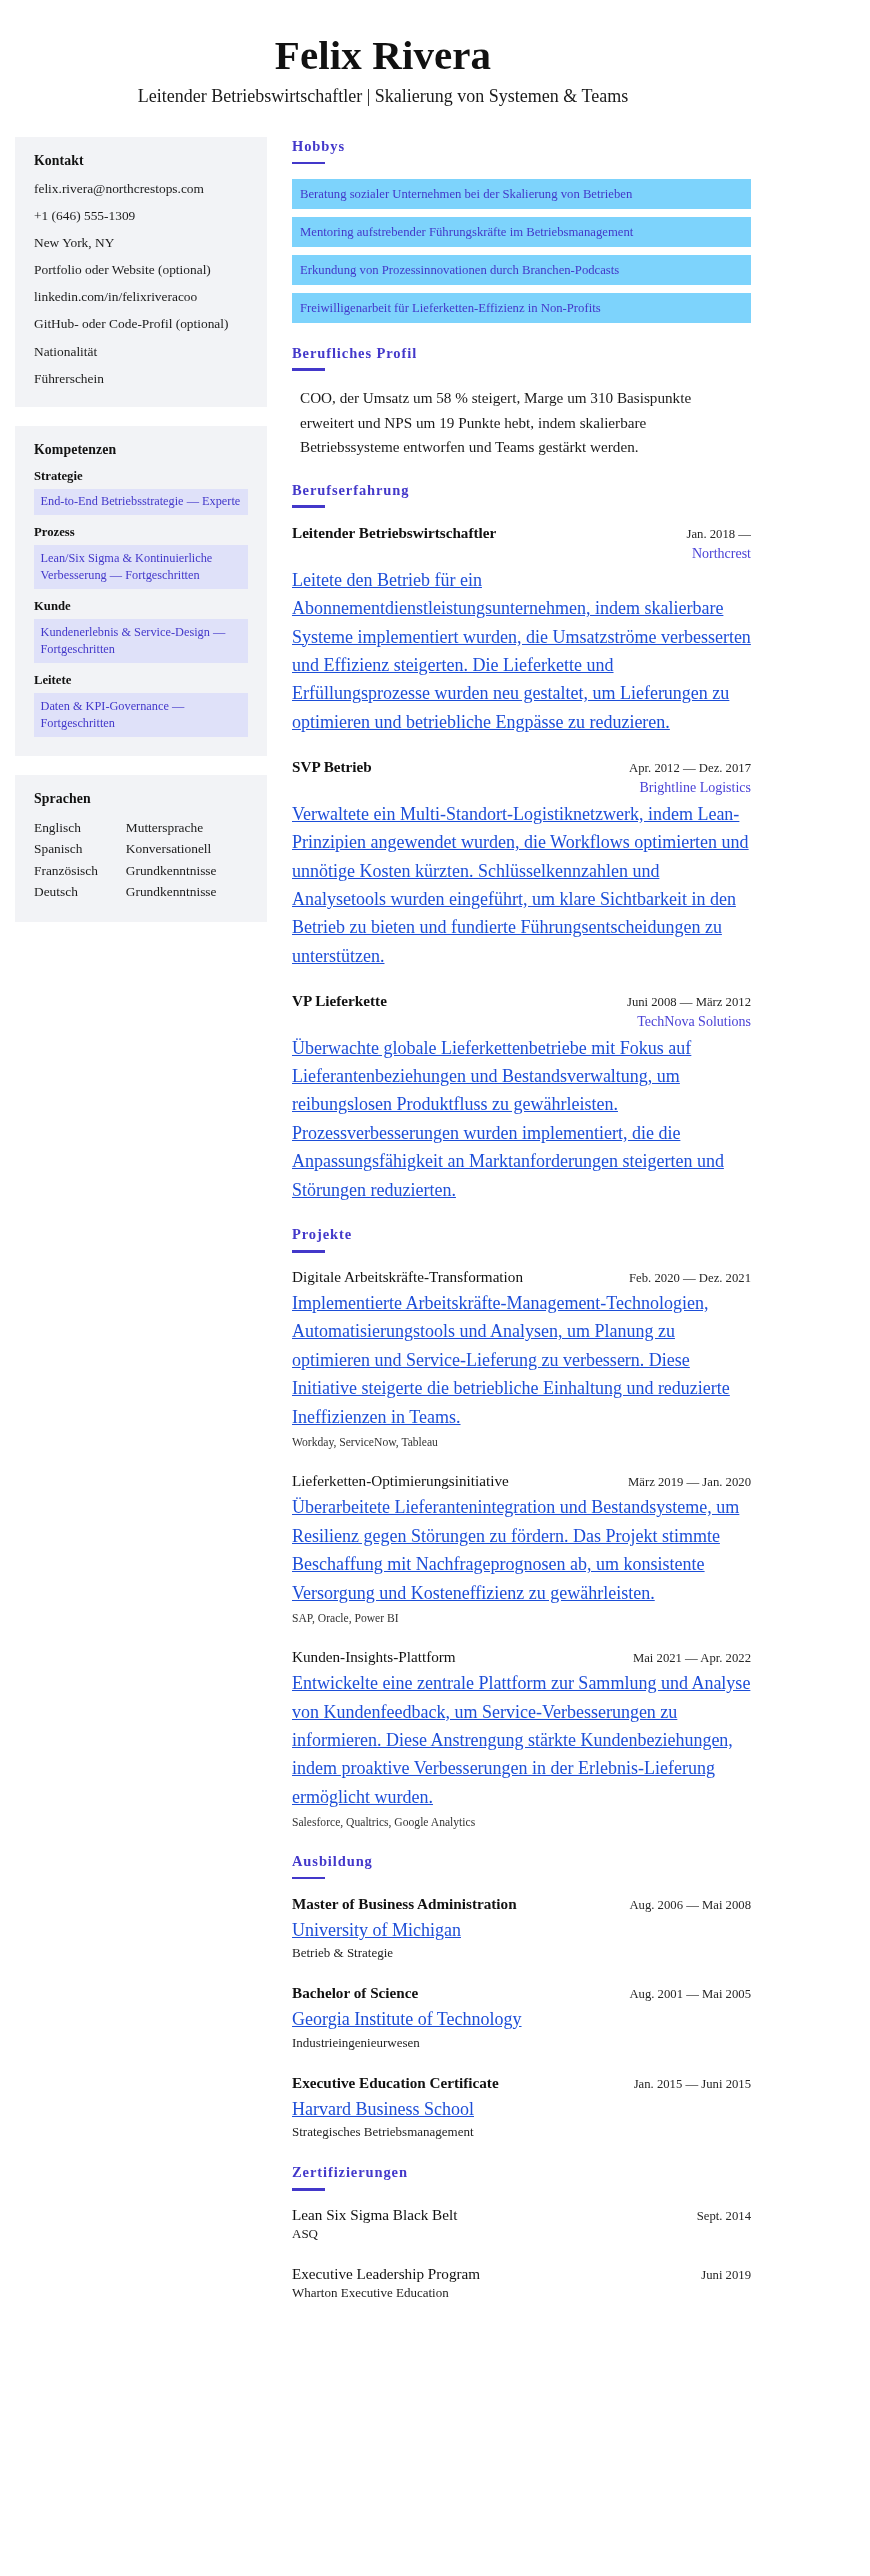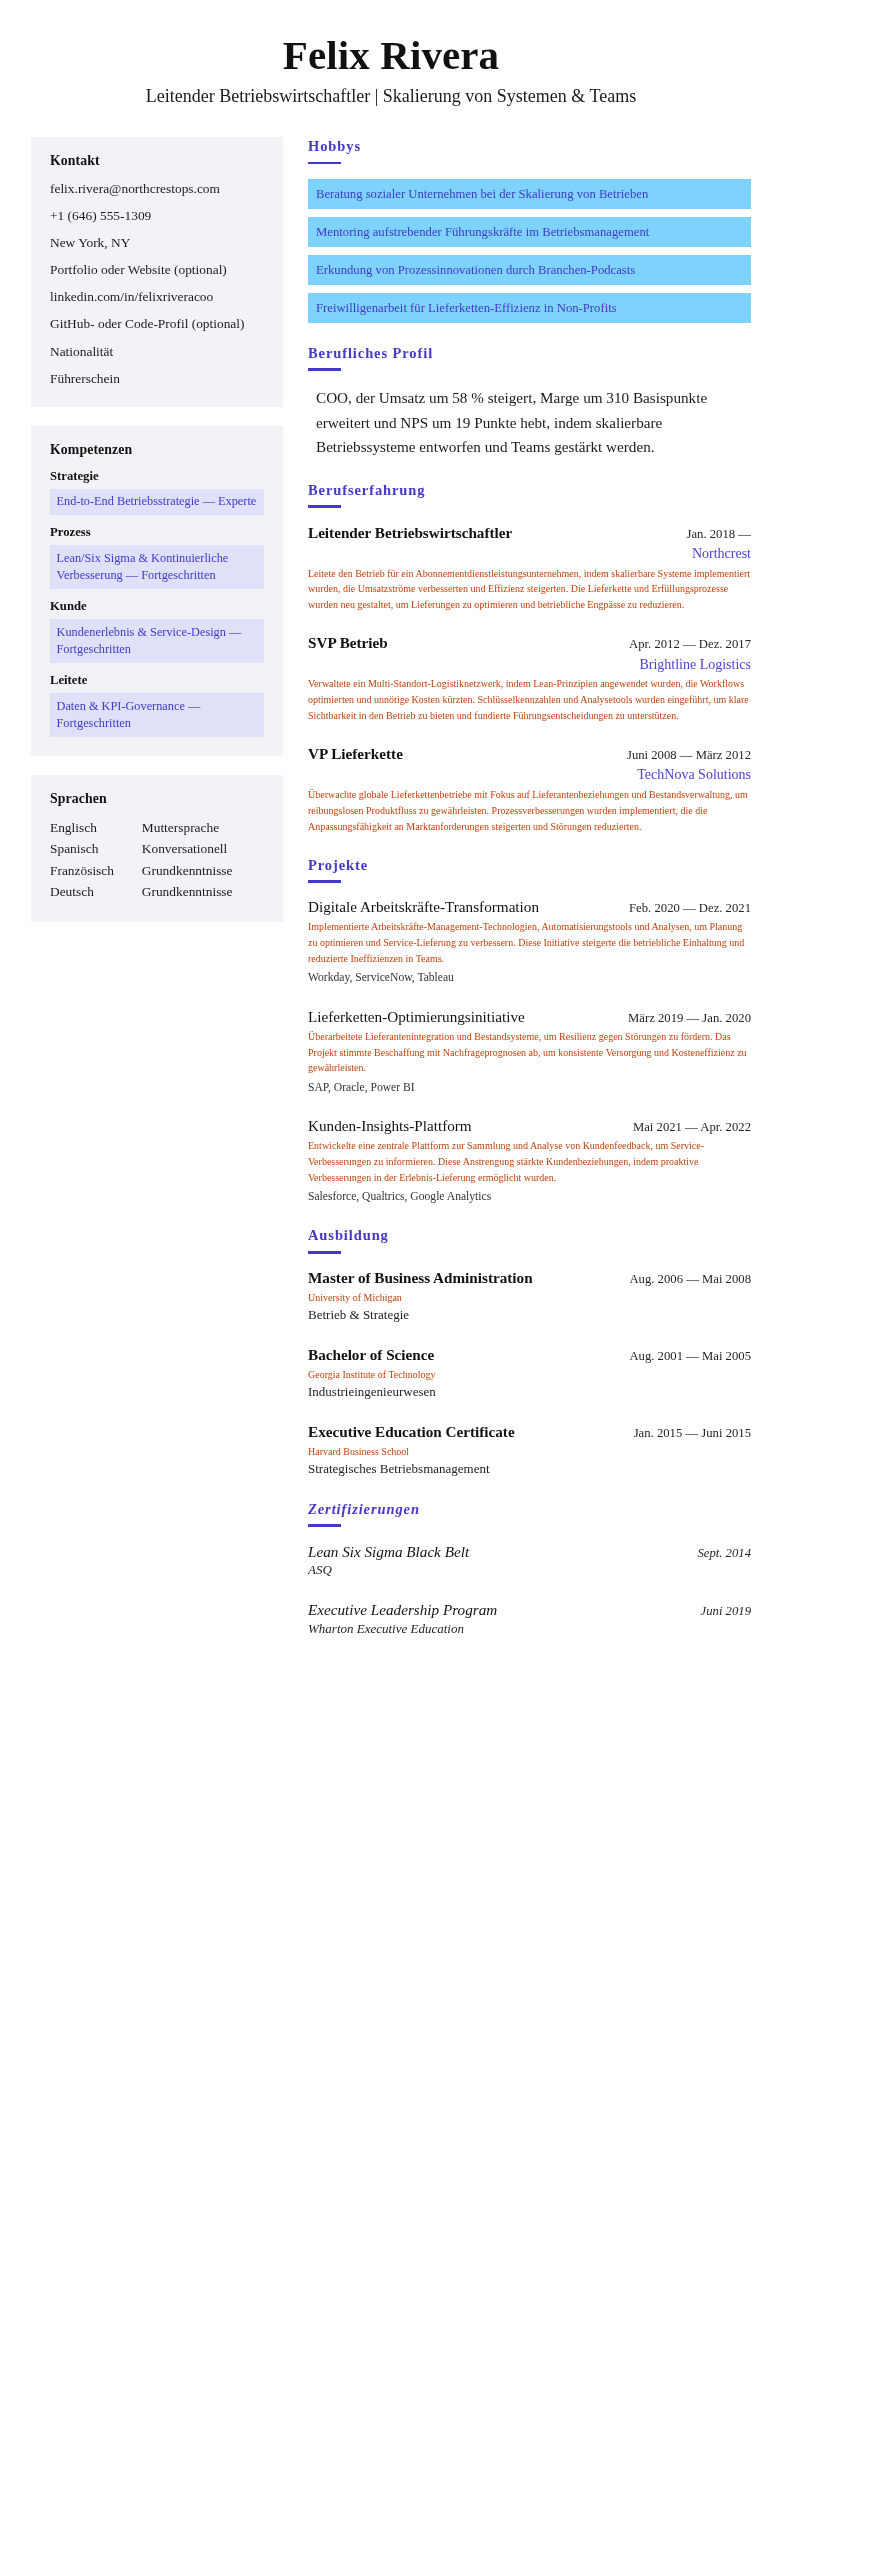--- a/index.html
+++ b/index.html
@@ -11,21 +11,21 @@
   body {
     width: 870px;
     min-height: 2576px;
     font-family: "Liberation Serif", "DejaVu Serif", serif;
     color: #1a1a1a;
     -webkit-font-smoothing: antialiased;
   }
   .page {
     width: 786px;
     box-sizing: border-box;
-    padding: 29px 35px 29px 31px;
+    padding: 29px 35px 29px 15px;
   }
 
   
   .header {
     text-align: center;
     padding: 4.4px 0 13px 0;
   }
   .name {
     font-size: 41px;
     font-weight: bold;
@@ -107,21 +107,21 @@
     line-height: 1.5;
     padding: 0.7px 0;
     color: #1b1b1b;
     vertical-align: top;
     white-space: nowrap;
   }
   .lang-table td.lang-level { padding-left: 7.3px; }
 
   
   .section { margin-bottom: 22px; }
-  .section:last-child { margin-bottom: 16px; font-style: italic; }
+  .section:last-child { margin-bottom: 16px; }
   .section-title {
     font-size: 14.5px;
     font-weight: bold;
     color: #4338ca;
     letter-spacing: 0.9px;
     margin: 0 0 6.5px 0;
   }
   .rule {
     width: 33px;
     height: 2.9px;
@@ -176,24 +176,25 @@
     margin: 1.5px 0 1.5px 0;
     text-align: right;
   }
   .entry-sub {
     font-size: 13px;
     color: #222222;
     line-height: 1.45;
     margin: 0;
   }
   .entry-desc {
-    font-size: 10px;
+    font-size: 18px;
     line-height: 1.58;
-    color: #c2410c;
+    color: #1d4ed8;
     margin: 2.2px 0 0 0;
+    text-decoration: underline;
   }
   .entry-tech {
     font-size: 11.6px;
     color: #333333;
     line-height: 1.4;
     margin-top: 3.6px;
   }
 </style>
 </head>
 <body>

